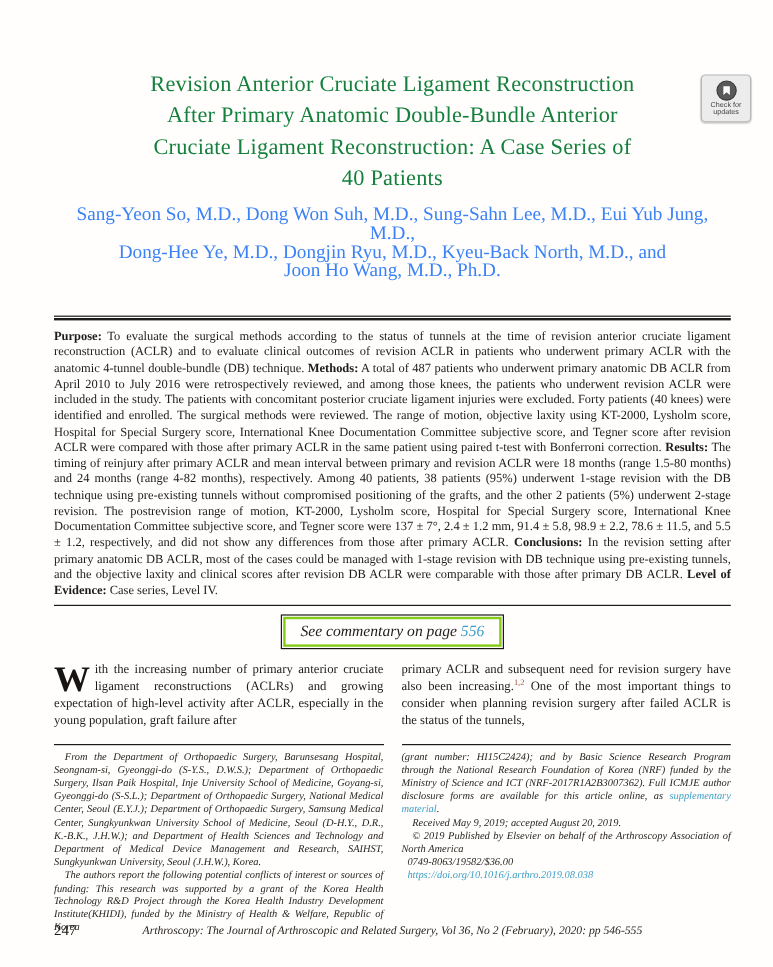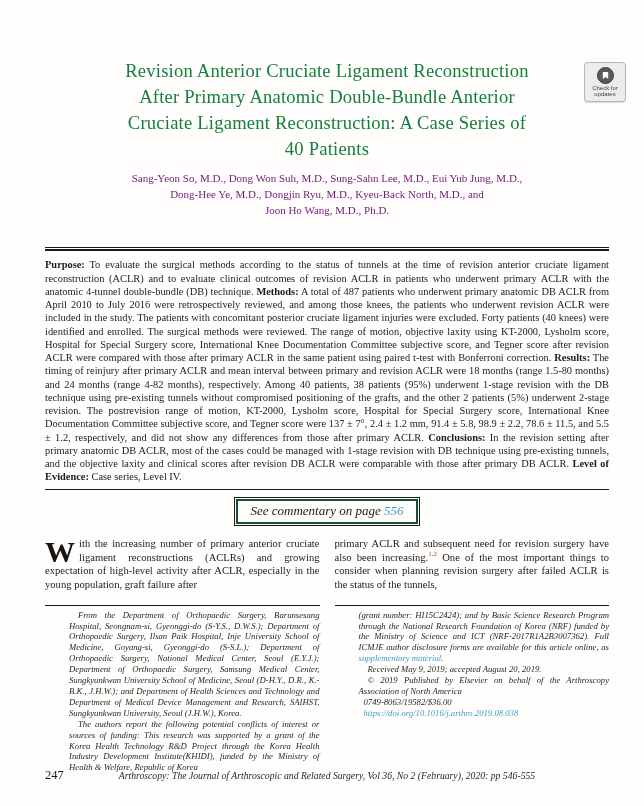--- a/index.html
+++ b/index.html
@@ -26,49 +26,49 @@
     box-shadow:0 1px 1px rgba(0,0,0,.15);
   }
   .badge-circle {
     width:17px; height:17px; border-radius:50%;
     background:#5a5a5a; border:1px solid #3e3e3e;
     display:flex; align-items:center; justify-content:center;
   }
   .badge-text { font-family:"Liberation Sans","DejaVu Sans",sans-serif; font-size:6px; line-height:6.5px; color:#444; text-align:center; }
   
   .title { text-align:center; font-size:18.6px; line-height:26px; letter-spacing:.2px; color:#15803d; }
-  .authors { margin-top:9px; text-align:center; font-size:11px; line-height:15.8px; color:#701a75; }
+  .authors { margin-top:9px; text-align:center; font-size:16px; line-height:15.8px; color:#3b82f6; }
   
   .double-rule { margin-top:29px; height:4px; border-top:1px solid #1b1b1b; border-bottom:2.4px solid #1b1b1b; }
   .thin-rule { margin-top:5px; border-top:1.6px solid #1b1b1b; }
   
   .abstract { margin-top:7px; font-size:10.4px; line-height:13.25px; text-align:justify; }
   .abstract .b { font-weight:bold; }
   
   .commentary-wrap { text-align:center; margin-top:9px; }
   .commentary {
-    display:inline-block; border:2px solid #14532d; outline:1px solid #191919; outline-offset:1px;
+    display:inline-block; border:2px solid #84cc16; outline:1px solid #191919; outline-offset:1px;
     padding:2px 12px 3px; font-style:italic; font-size:13px;
   }
   .link { color:#3f9fc6; text-decoration:none; cursor:pointer; }
   
   .columns { display:flex; gap:15px; margin-top:13px; }
   .col { flex:1; min-width:0; }
   .bodytext { font-size:10.6px; line-height:13.9px; text-align:justify; height:61px; overflow:hidden; }
   .dropcap {
     float:left; font-size:30px; line-height:25px; font-weight:bold;
     padding:2px 4px 0 0; color:#171412;
   }
   .cite-sup { font-size:7px; vertical-align:super; line-height:0; color:#9a4d39; cursor:pointer; }
   
   .footnote {
     margin-top:7px; border-top:1.3px solid #1b1b1b; padding-top:4px;
     font-style:italic; font-size:8.7px; line-height:10.9px; text-align:justify; color:#2a2622;
   }
-  .footnote p { text-indent:9px;margin-left:24px; }
+  .footnote p { text-indent:9px; }
   .footnote p.noindent { text-indent:0; }
   .footnote p.smallindent { text-indent:5px; }
   
   .footer { position:absolute; left:45px; right:35px; bottom:22px; height:16px; }
   .page-number { position:absolute; left:0; top:0; font-size:12.5px; color:#1e1b18; }
   .journal-line { text-align:center; font-style:italic; font-size:9.7px; color:#2a2622; padding-top:2px; }
 </style>
 </head>
 <body>
 

